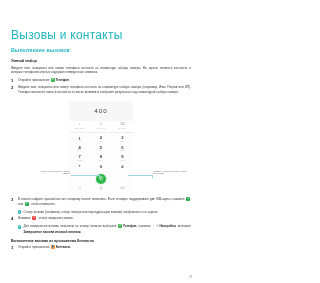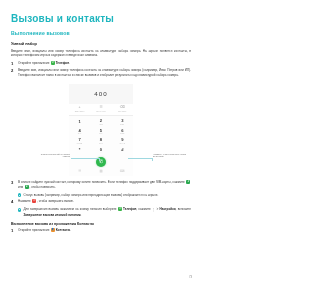--- a/index.html
+++ b/index.html
@@ -4,22 +4,22 @@
 <style>
   html,body{margin:0;padding:0;}
   body{
     width:200px;height:283px;background:#ffffff;
     font-family:"Liberation Sans","DejaVu Sans",sans-serif;
     color:#2b2b2b;overflow:hidden;position:relative;
   }
   .page{padding:12px 9px 0 11px;box-sizing:border-box;width:200px;height:283px;position:relative;}
 
   .h1{
-    color:#1fb6bf;font-size:10px;font-weight:bold;letter-spacing:.25px;
-    margin:2px 0 7px 0;line-height:1;
+    color:#1fb6bf;font-size:12px;font-weight:normal;letter-spacing:.25px;
+    margin:17px 0 7px 0;line-height:1;
   }
   .h2{
     color:#1fb6bf;font-size:5.2px;font-weight:bold;letter-spacing:.1px;
     margin:0 0 6px 0;line-height:1;
   }
   .h3{
     color:#222;font-size:3.9px;font-weight:bold;margin:0 0 2px 0;line-height:1.15;
   }
   .p{
     font-size:3.05px;line-height:1.5;color:#3a3a3a;margin:0 0 3px 0;

